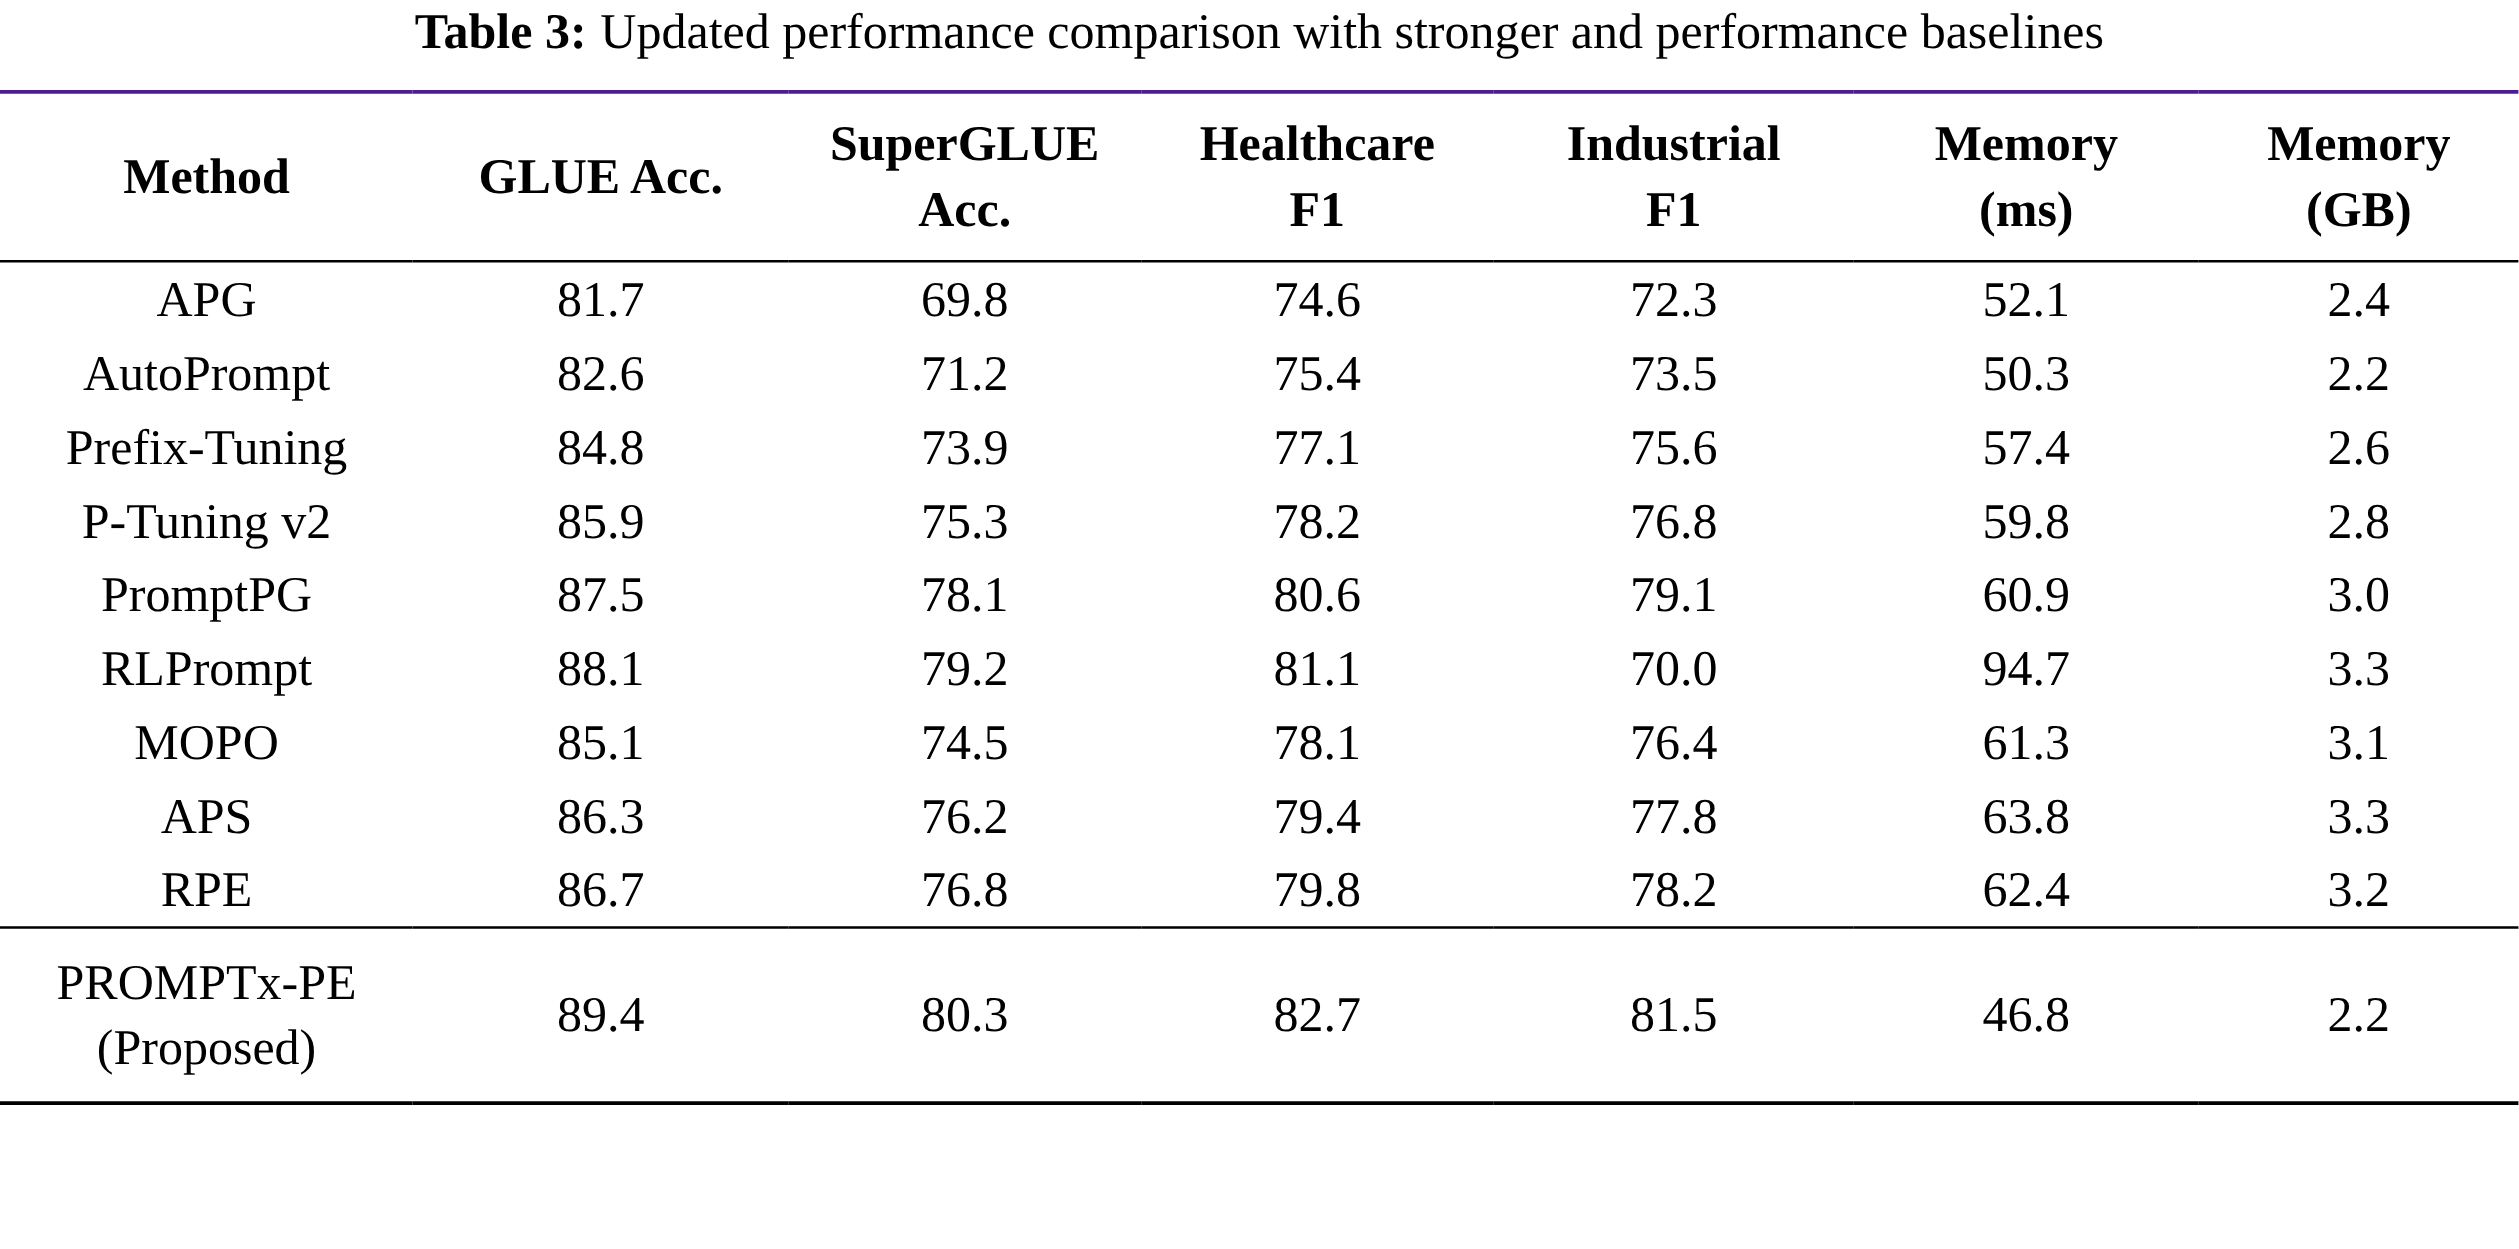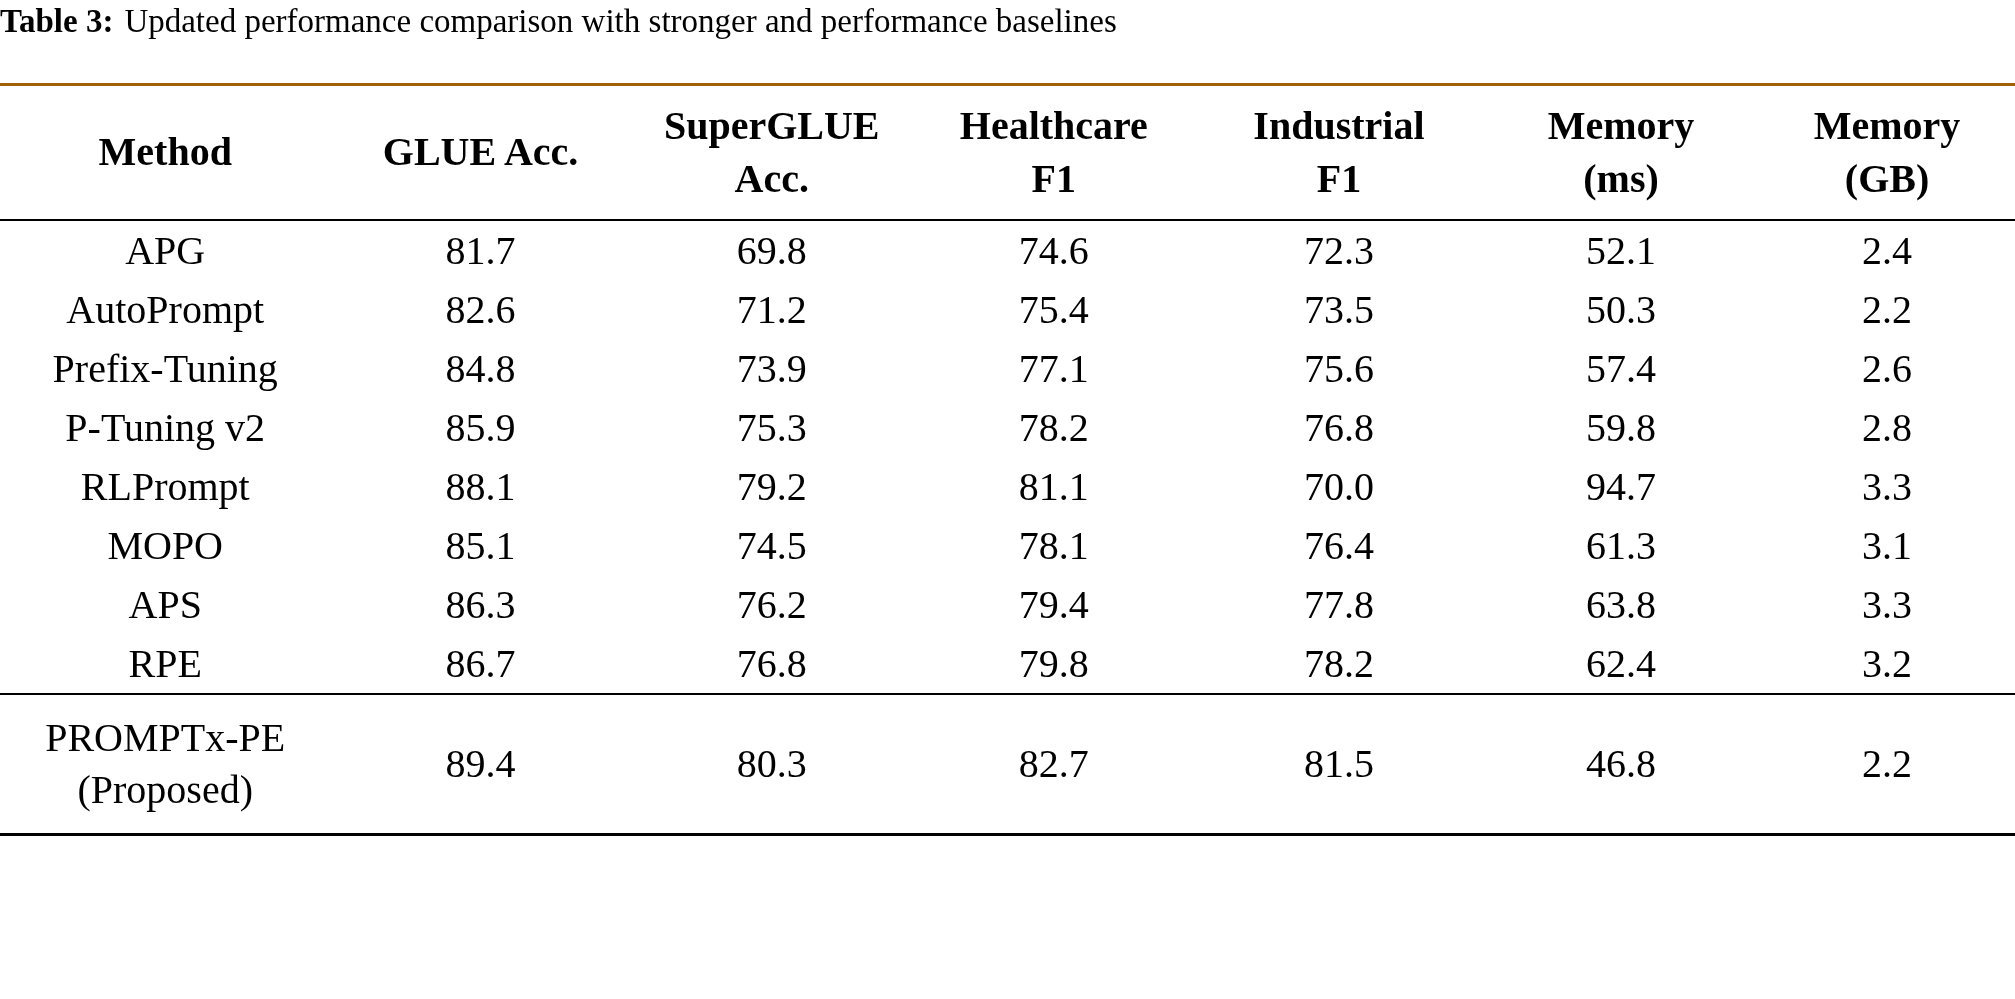--- a/index.html
+++ b/index.html
@@ -10,37 +10,38 @@
   .page {
     width: 2015px;
     height: 999px;
     background: #ffffff;
     color: #000000;
     font-family: "Liberation Serif", "DejaVu Serif", serif;
     overflow: hidden;
     box-sizing: border-box;
   }
   .caption {
-    height: 83px;
+    height: 72px;
     display: flex;
+    justify-content: center;
     align-items: flex-start;
     padding-top: 3px;
-    font-size: 33px;
+    font-size: 40px;
     line-height: 1.1;
     box-sizing: border-box;
   }
   .caption .caption-label {
     font-weight: bold;
     margin-right: 11px;
   }
   table.paper-table {
     width: 100%;
     border-collapse: collapse;
     table-layout: fixed;
-    border-top: 3px solid #a16207;
+    border-top: 3px solid #4c1d95;
     border-bottom: 3px solid #000000;
   }
   table.paper-table th {
     height: 133px;
     font-size: 40px;
     font-weight: bold;
     text-align: center;
     vertical-align: middle;
     white-space: pre-line;
     line-height: 1.32;
@@ -128,20 +129,29 @@
         <tr>
           <td>P-Tuning v2</td>
           <td>85.9</td>
           <td>75.3</td>
           <td>78.2</td>
           <td>76.8</td>
           <td>59.8</td>
           <td>2.8</td>
         </tr>
         <tr>
+          <td>PromptPG</td>
+          <td>87.5</td>
+          <td>78.1</td>
+          <td>80.6</td>
+          <td>79.1</td>
+          <td>60.9</td>
+          <td>3.0</td>
+        </tr>
+        <tr>
           <td>RLPrompt</td>
           <td>88.1</td>
           <td>79.2</td>
           <td>81.1</td>
           <td>70.0</td>
           <td>94.7</td>
           <td>3.3</td>
         </tr>
         <tr>
           <td>MOPO</td>

